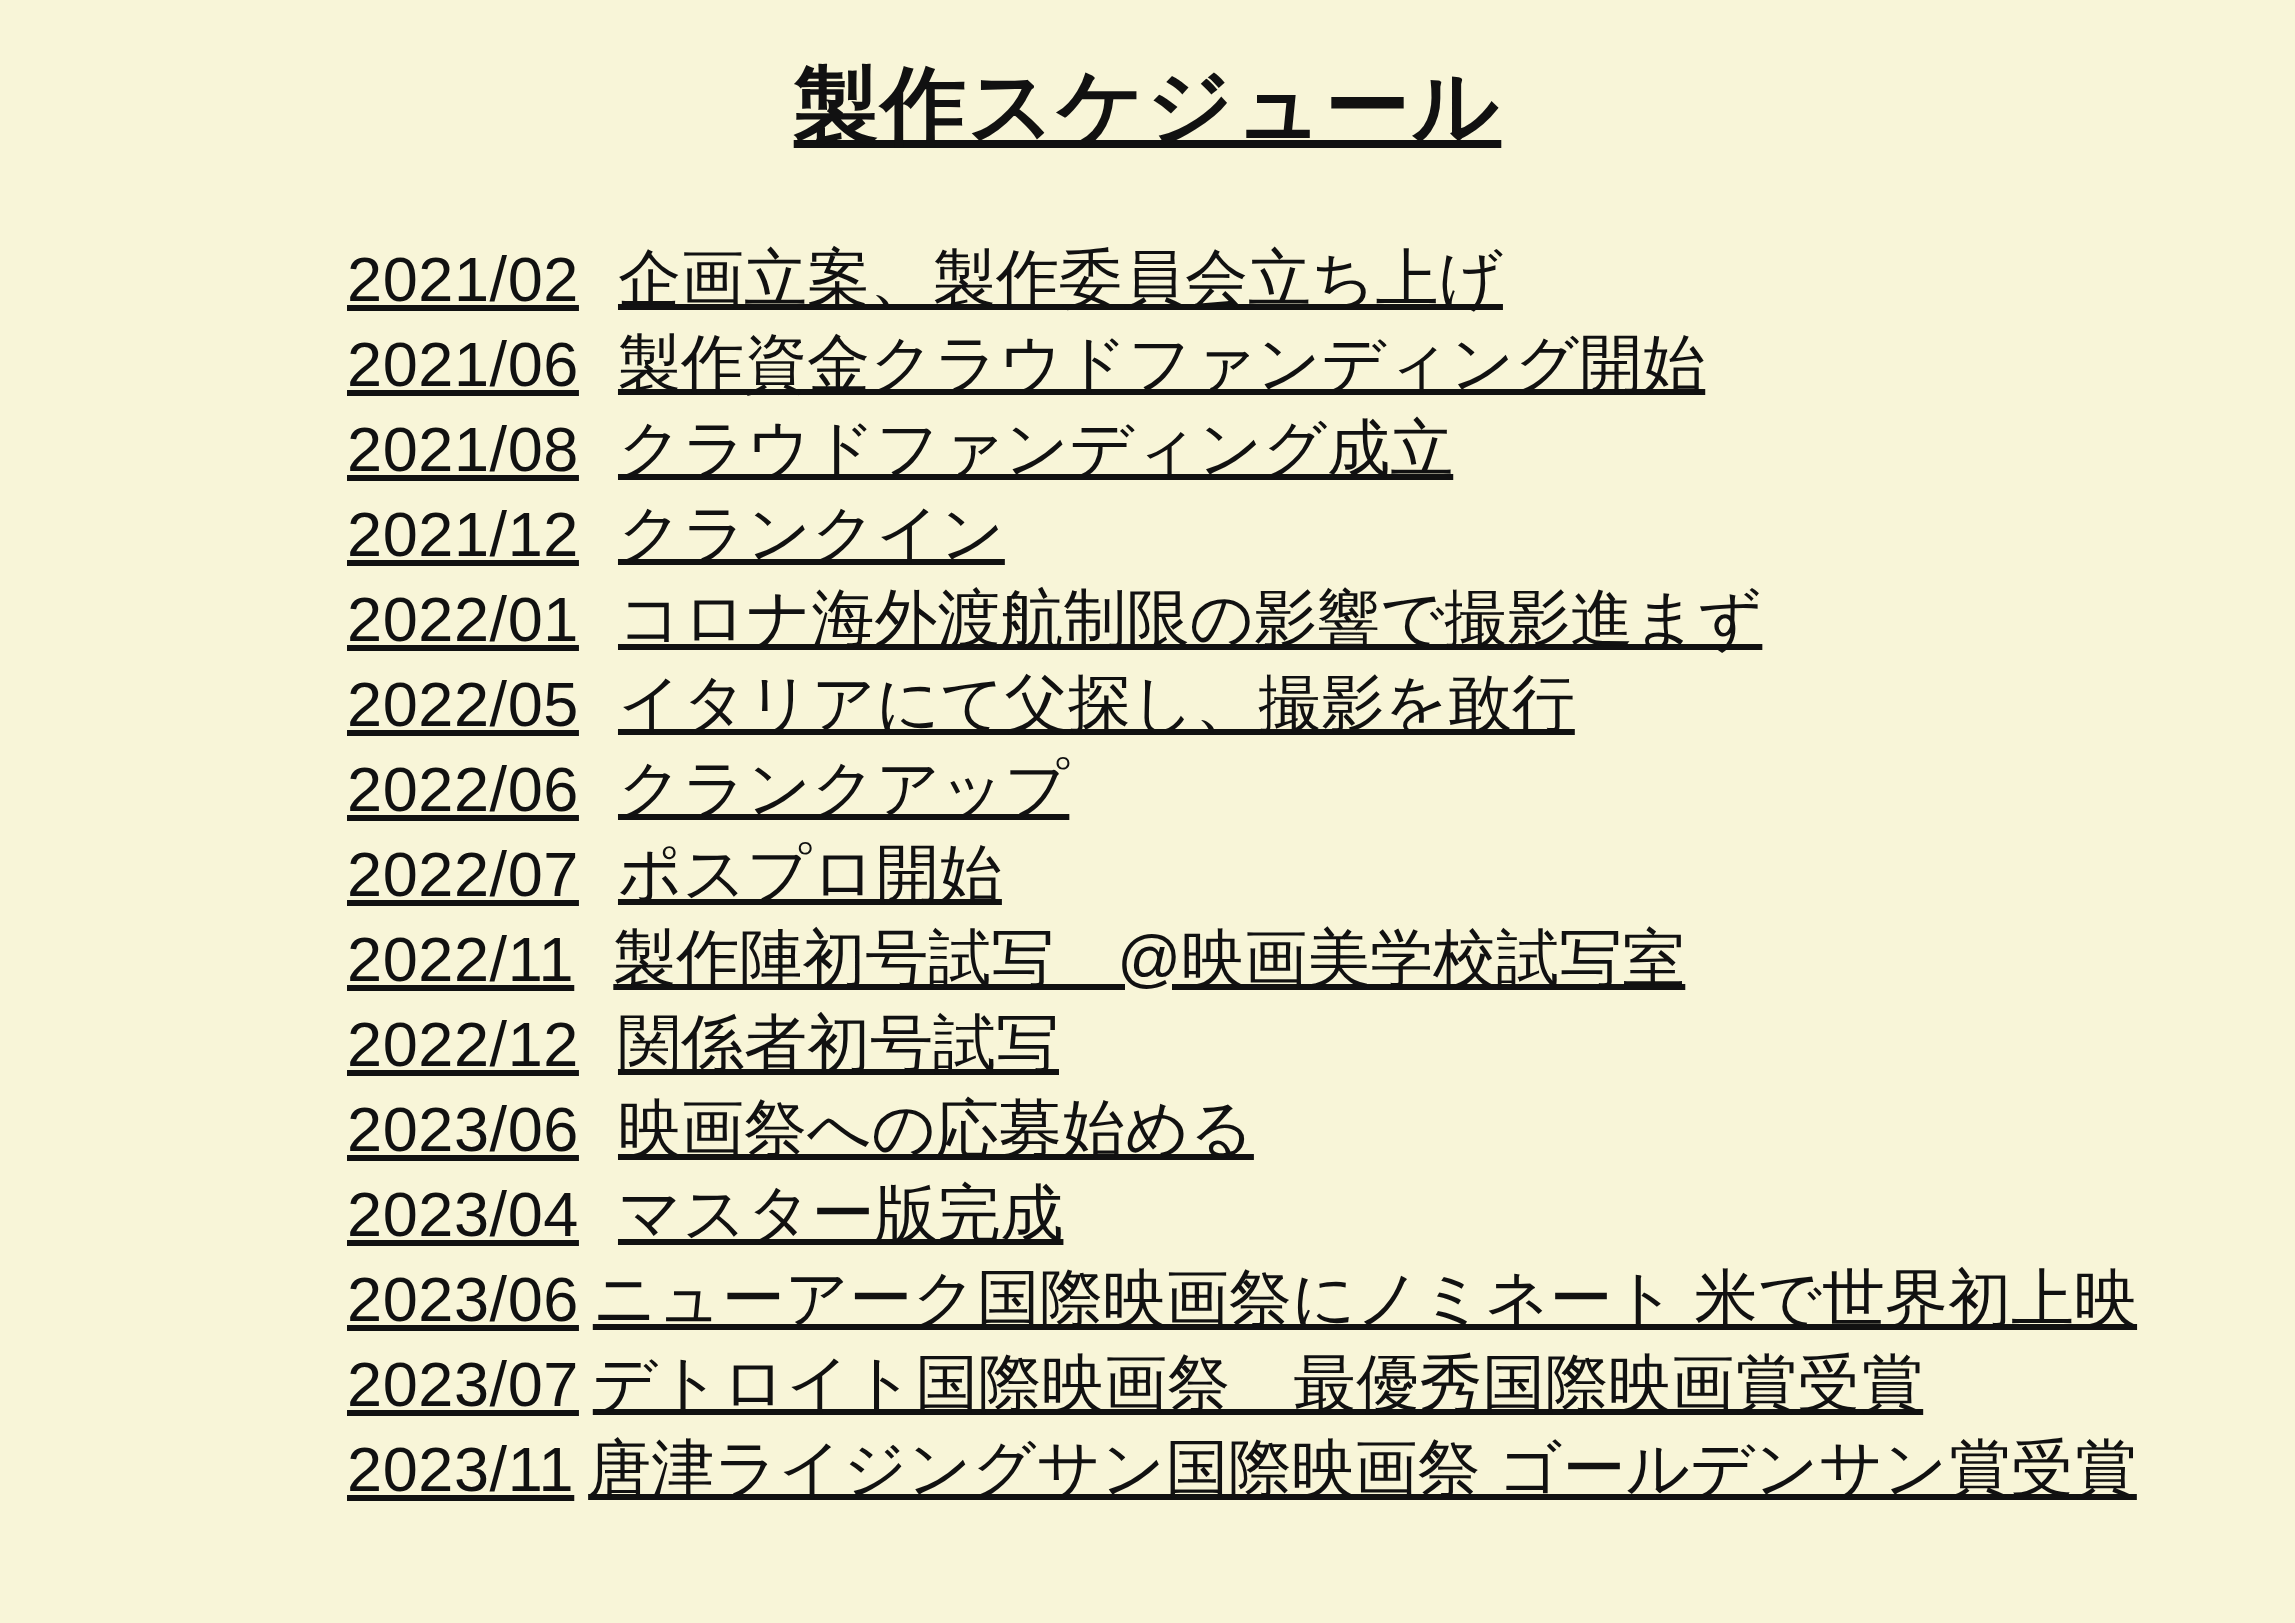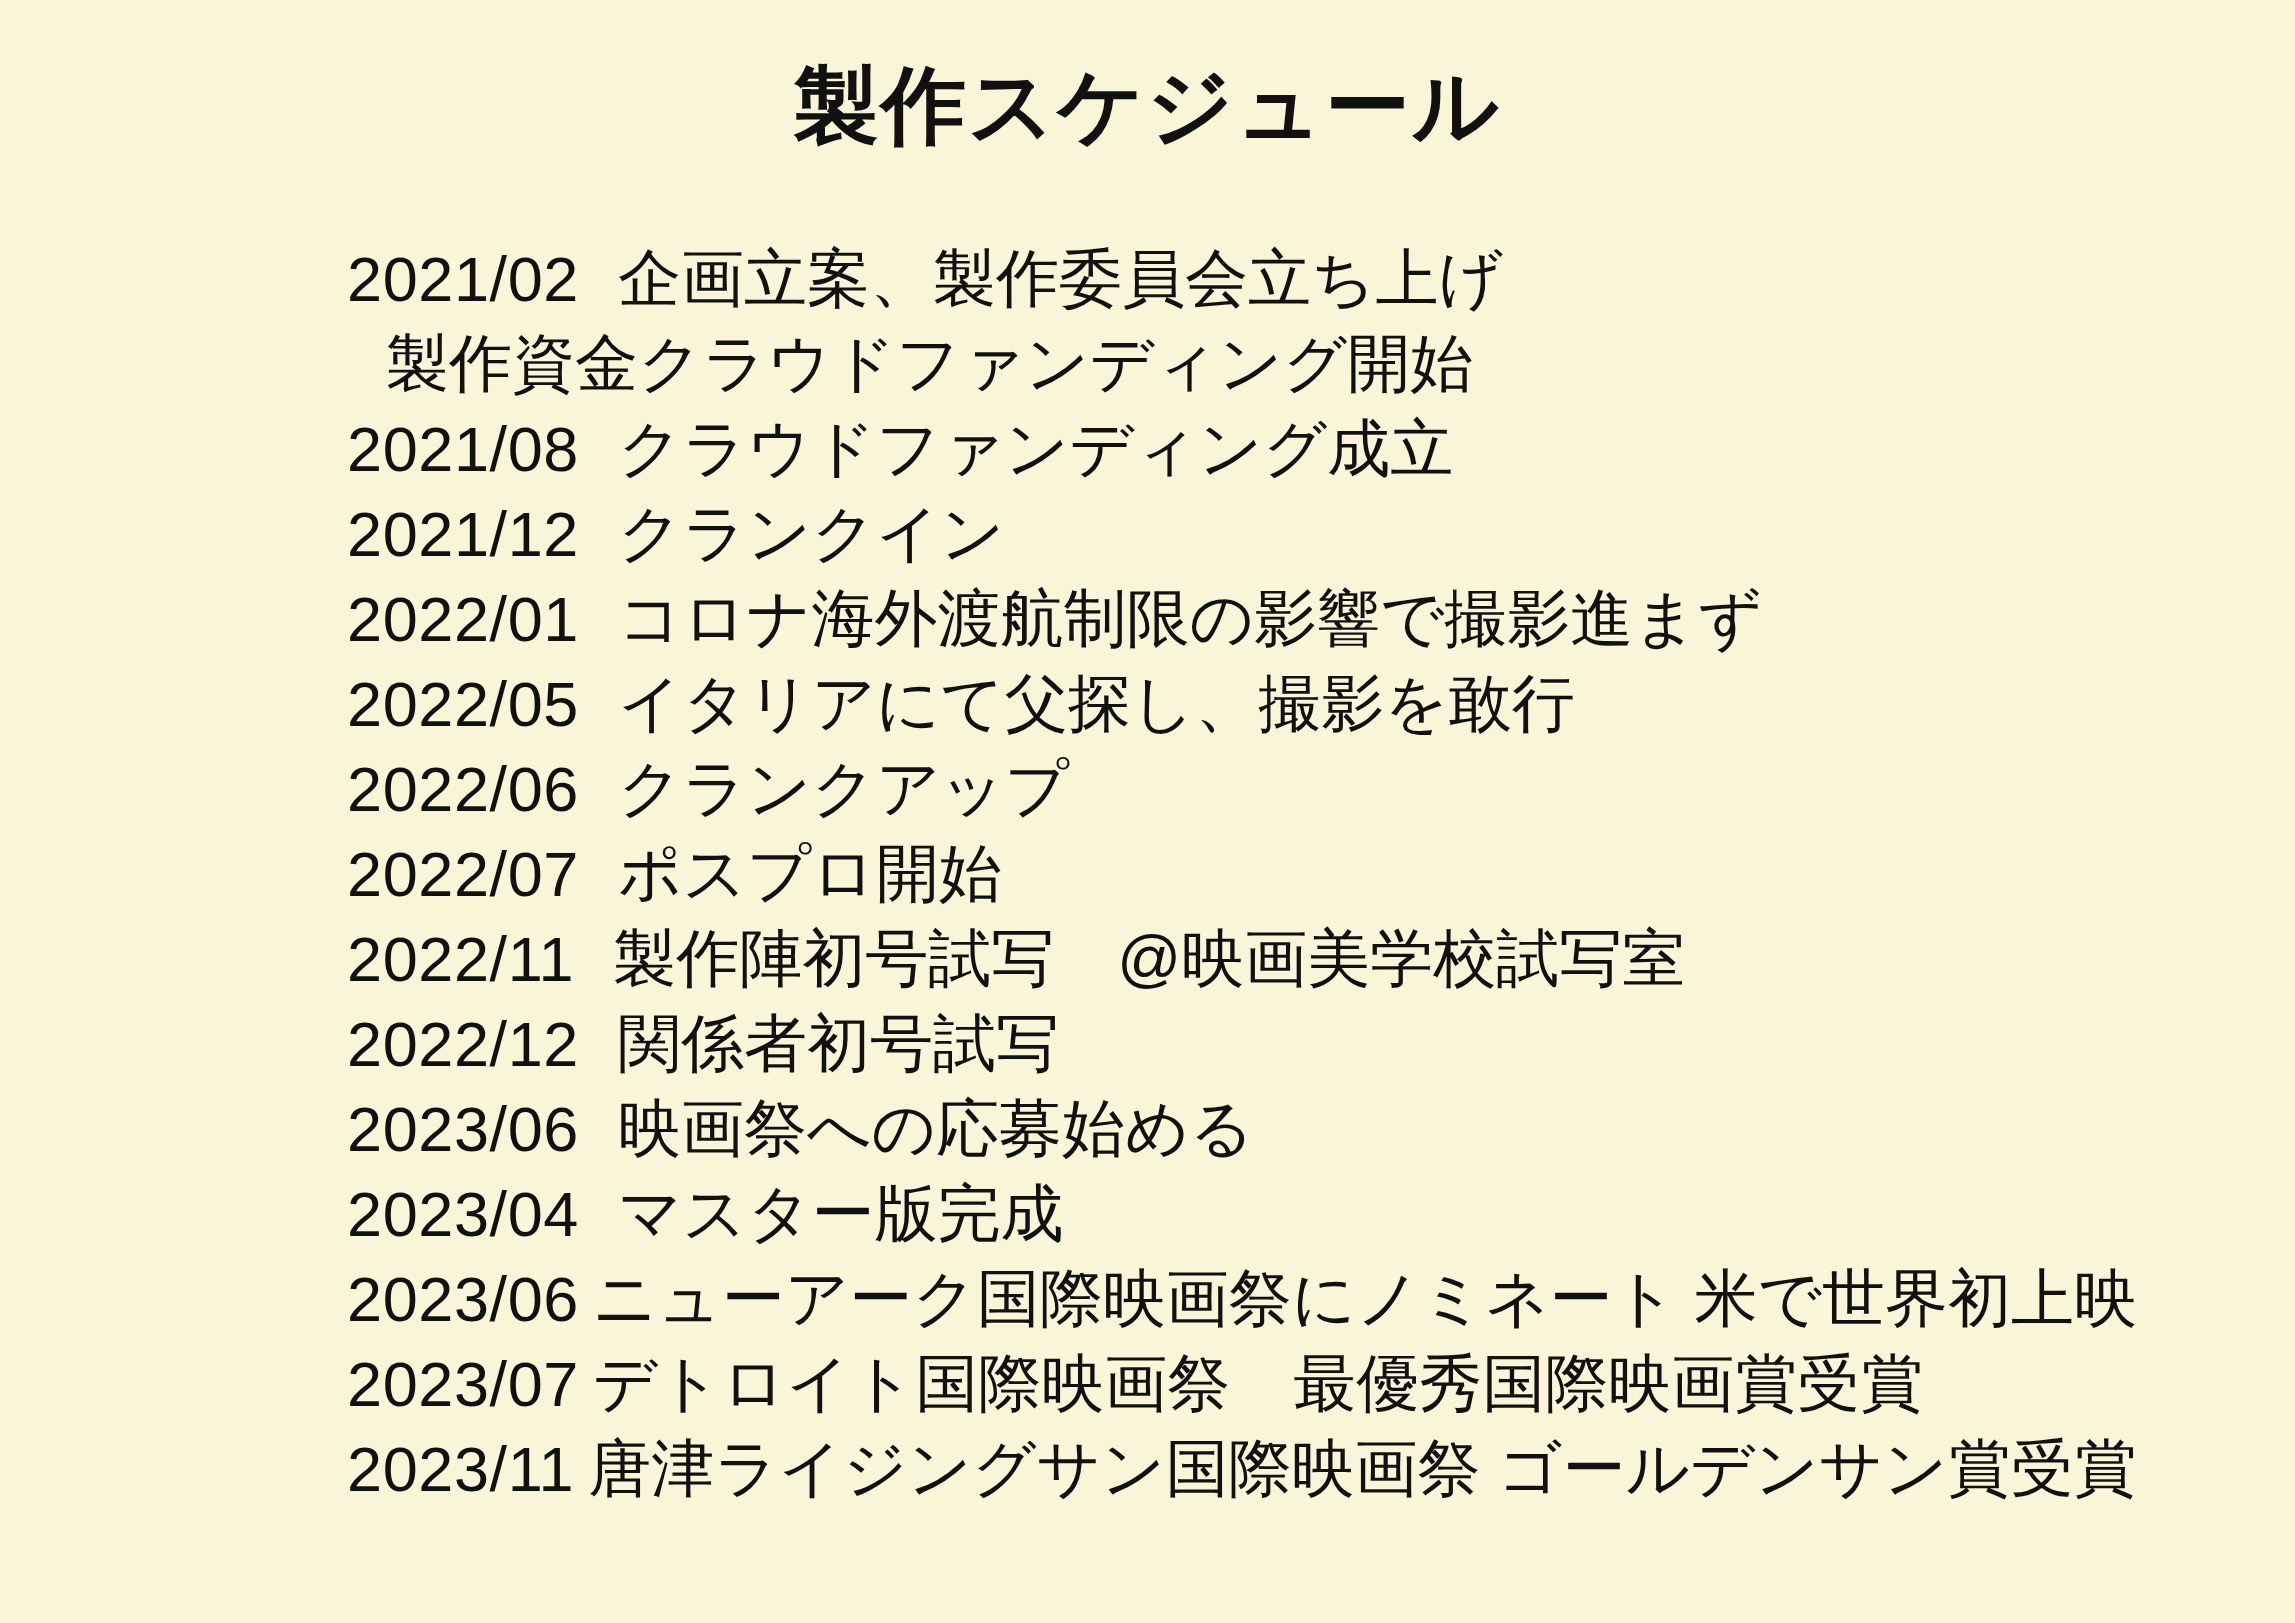--- a/index.html
+++ b/index.html
@@ -11,20 +11,21 @@
     height: 1623px;
     background: #F8F5D8;
     color: #111111;
     font-family: "Liberation Sans", "DejaVu Sans", sans-serif;
     overflow: hidden;
   }
   .slide {
     width: 2295px;
     height: 1623px;
     position: relative;
+    text-decoration: underline;
   }
   .slide-title {
     margin: 0;
     padding-top: 55px;
     text-align: center;
     font-size: 85px;
     font-weight: 700;
     letter-spacing: 2.2px;
     line-height: 1.2;
   }
@@ -51,21 +52,21 @@
   .gap-narrow .schedule-event { margin-left: 0.22em; }
 </style>
 </head>
 <body style="background: rgb(248, 245, 216); color: rgb(17, 17, 17);">
 
 <div class="slide">
   <h1 class="slide-title">製作スケジュール</h1>
 
   <div class="schedule-list">
       <div class="schedule-row gap-wide"><span class="schedule-date">2021/02</span><span class="schedule-event">企画立案、製作委員会立ち上げ</span></div>
-      <div class="schedule-row gap-wide"><span class="schedule-event">製作資金クラウドファンディング開始</span></div>
+      <div class="schedule-row gap-wide"><span class="schedule-date">2021/06</span><span class="schedule-event">製作資金クラウドファンディング開始</span></div>
       <div class="schedule-row gap-wide"><span class="schedule-date">2021/08</span><span class="schedule-event">クラウドファンディング成立</span></div>
       <div class="schedule-row gap-wide"><span class="schedule-date">2021/12</span><span class="schedule-event">クランクイン</span></div>
       <div class="schedule-row gap-wide"><span class="schedule-date">2022/01</span><span class="schedule-event">コロナ海外渡航制限の影響で撮影進まず</span></div>
       <div class="schedule-row gap-wide"><span class="schedule-date">2022/05</span><span class="schedule-event">イタリアにて父探し、撮影を敢行</span></div>
       <div class="schedule-row gap-wide"><span class="schedule-date">2022/06</span><span class="schedule-event">クランクアップ</span></div>
       <div class="schedule-row gap-wide"><span class="schedule-date">2022/07</span><span class="schedule-event">ポスプロ開始</span></div>
       <div class="schedule-row gap-wide"><span class="schedule-date">2022/11</span><span class="schedule-event">製作陣初号試写　@映画美学校試写室</span></div>
       <div class="schedule-row gap-wide"><span class="schedule-date">2022/12</span><span class="schedule-event">関係者初号試写</span></div>
       <div class="schedule-row gap-wide"><span class="schedule-date">2023/06</span><span class="schedule-event">映画祭への応募始める</span></div>
       <div class="schedule-row gap-wide"><span class="schedule-date">2023/04</span><span class="schedule-event">マスター版完成</span></div>

